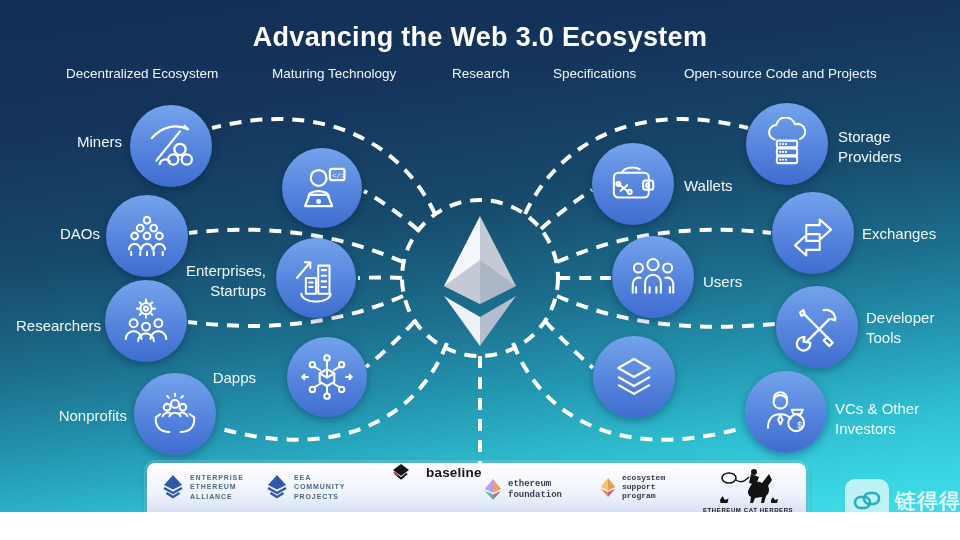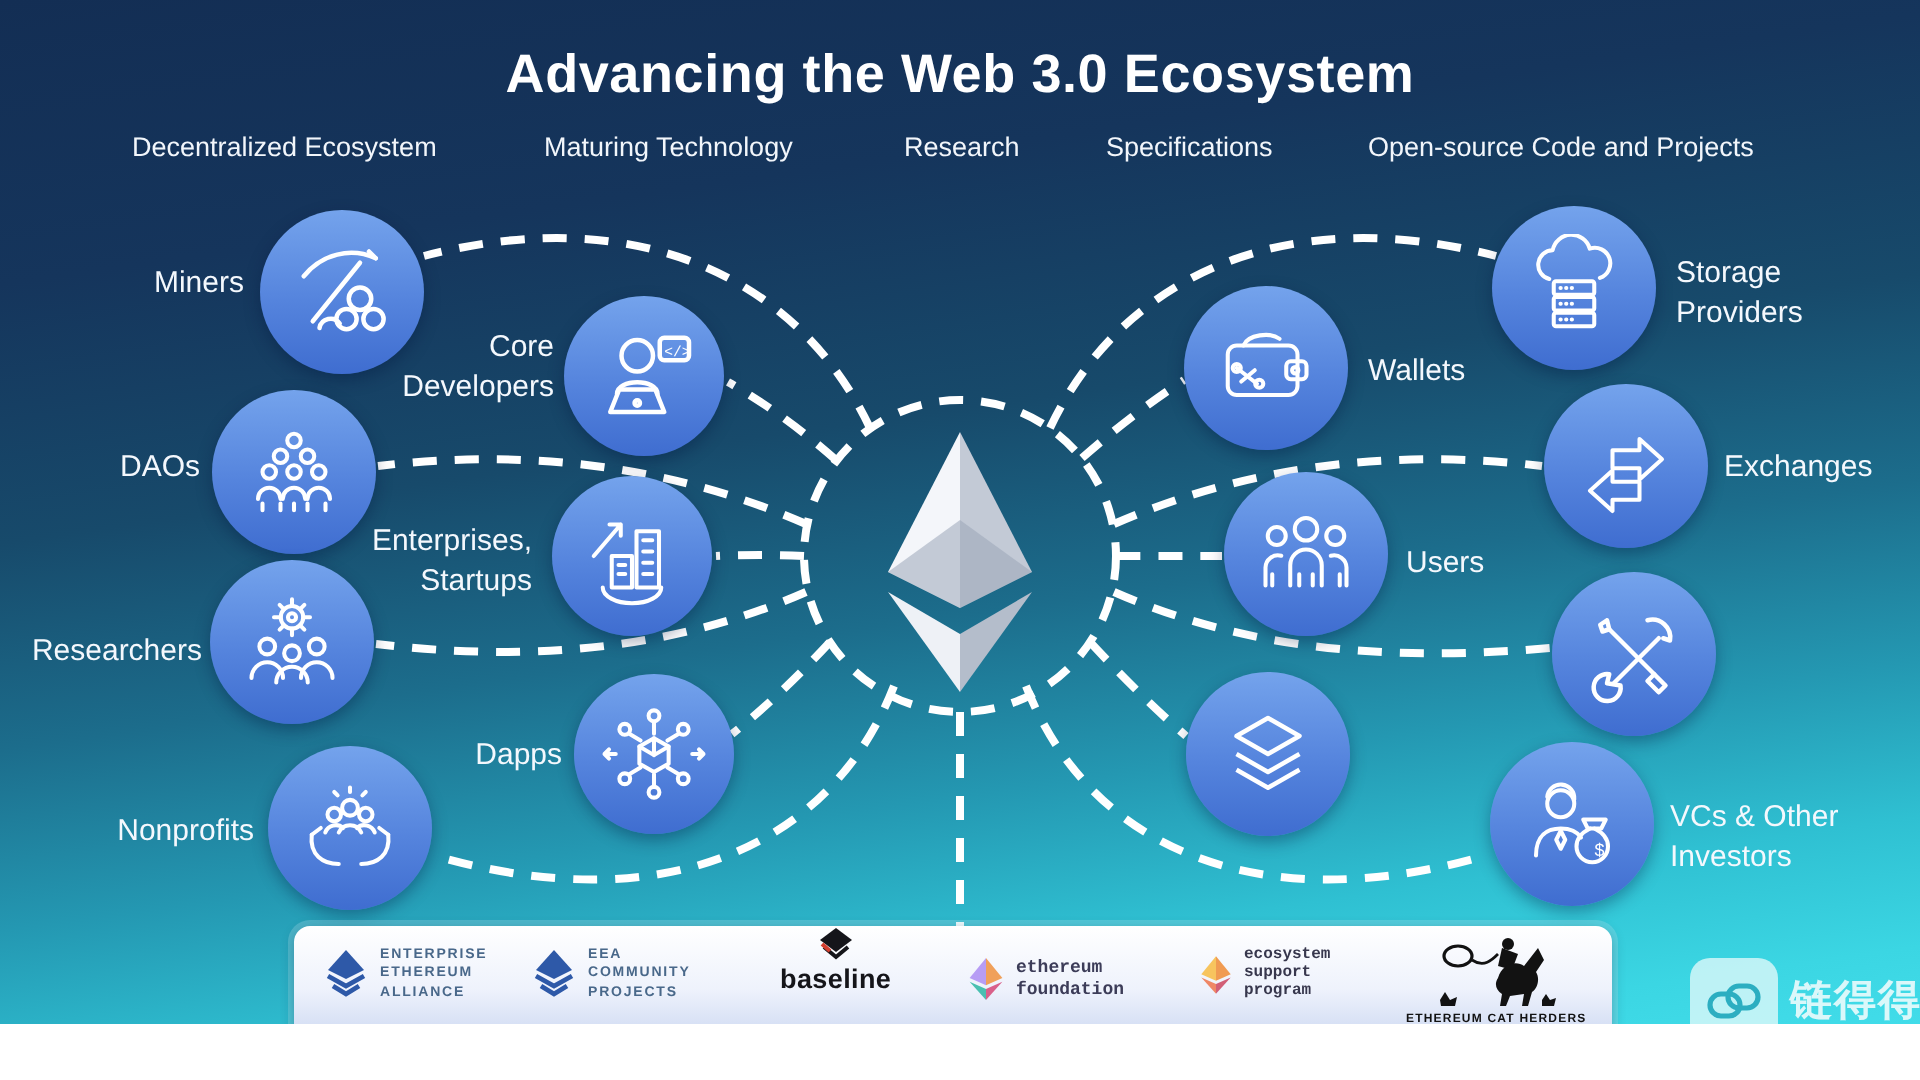--- a/index.html
+++ b/index.html
@@ -229,33 +229,33 @@
         <path d="M13 12 a6 6 0 0 1 12 1"></path>
       <path d="M8 38 c0 -9 5 -12 11 -12 c4 0 7 1 9 4"></path>
       <path d="M19 27 l2 4 -2 4 -2 -4 z"></path>
       <path d="M32 26 c-4 2 -6 5 -6 8 a7 7 0 0 0 14 0 c0 -3 -2 -6 -6 -8"></path>
         <path d="M31 26 h6 l2 -4 h-10 z"></path>
       <text x="34" y="38" font-size="8" fill="#fff" stroke="none" font-family="Liberation Sans, sans-serif">$</text>
     </svg>
   </div>
 
   <div class="nlabel l" style="right:838px;top:132px">Miners</div>
-  <div class="nlabel l" style="right:683px;top:164px">Core
-Developers</div>
   <div class="nlabel l" style="right:860px;top:224px">DAOs</div>
   <div class="nlabel l" style="right:694px;top:261px">Enterprises,
 Startups</div>
   <div class="nlabel l" style="right:859px;top:316px">Researchers</div>
-  <div class="nlabel l" style="right:679px;top:368px">Dapps</div>
+  <div class="nlabel l" style="right:704px;top:368px">Dapps</div>
   <div class="nlabel l" style="right:833px;top:406px">Nonprofits</div>
   <div class="nlabel r" style="left:838px;top:127px">Storage
 Providers</div>
   <div class="nlabel r" style="left:684px;top:176px">Wallets</div>
   <div class="nlabel r" style="left:862px;top:224px">Exchanges</div>
   <div class="nlabel r" style="left:703px;top:272px">Users</div>
+  <div class="nlabel r" style="left:866px;top:308px">Developer
+Tools</div>
   <div class="nlabel r" style="left:835px;top:399px">VCs &amp; Other
 Investors</div>
 
   <div class="bar">
     <div class="org" style="left:14px;top:10px">
       <svg width="24" height="26" viewBox="0 0 24 26">
         <polygon points="12,1 21,11 12,15.5 3,11" fill="#2e59a8"></polygon>
         <path d="M3 14 L12 19 L21 14" stroke="#2e59a8" stroke-width="2.4" fill="none"></path>
         <path d="M5.5 19 L12 23 L18.5 19" stroke="#2e59a8" stroke-width="2.4" fill="none"></path>
       </svg>
@@ -266,21 +266,21 @@
     <div class="org" style="left:118px;top:10px">
       <svg width="24" height="26" viewBox="0 0 24 26">
         <polygon points="12,1 21,11 12,15.5 3,11" fill="#2e59a8"></polygon>
         <path d="M3 14 L12 19 L21 14" stroke="#2e59a8" stroke-width="2.4" fill="none"></path>
         <path d="M5.5 19 L12 23 L18.5 19" stroke="#2e59a8" stroke-width="2.4" fill="none"></path>
       </svg>
       <div class="eea-text">EEA
 COMMUNITY
 PROJECTS</div>
     </div>
-    <div class="org" style="left:243px;top:0;flex-direction:column;gap:0">
+    <div class="org" style="left:243px;top:0;flex-direction:row;gap:14px">
       <svg width="22" height="19" viewBox="0 0 22 19">
         <polygon points="11,1 19,7 11,13 3,7" fill="#15151a"></polygon>
         <path d="M5 10.5 L11 15.5 L17 10.5" stroke="#15151a" stroke-width="2" fill="none"></path>
         <path d="M4 9 L8 12.5" stroke="#d43f2f" stroke-width="2" fill="none"></path>
       </svg>
       <div class="baseline-word">baseline</div>
     </div>
     <div class="org" style="left:336px;top:14px">
       <svg width="20" height="25" viewBox="0 0 22 25">
         <polygon points="11,1 11,16 2,12" fill="#b79df5"></polygon>

